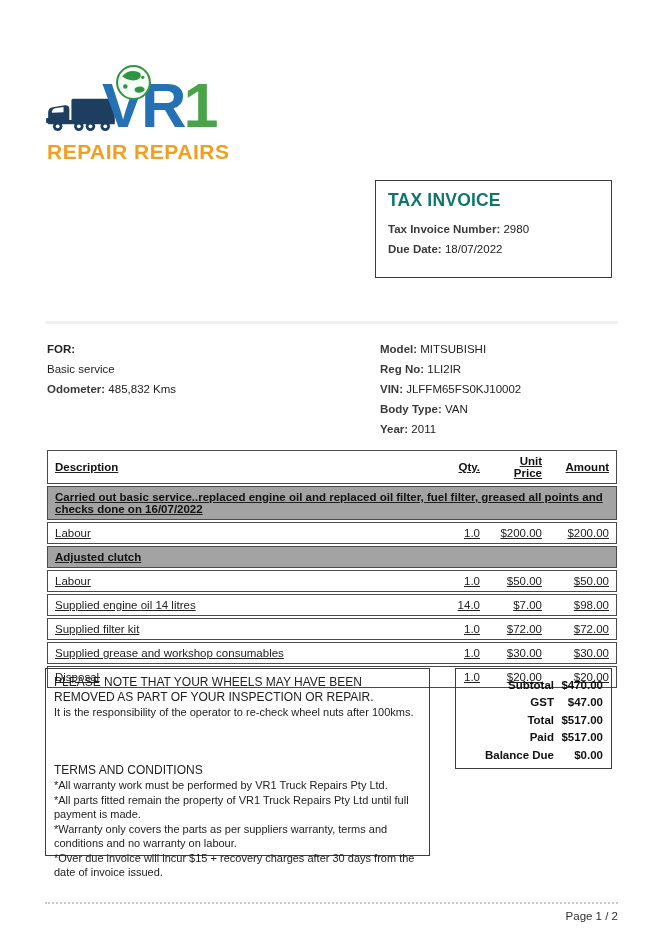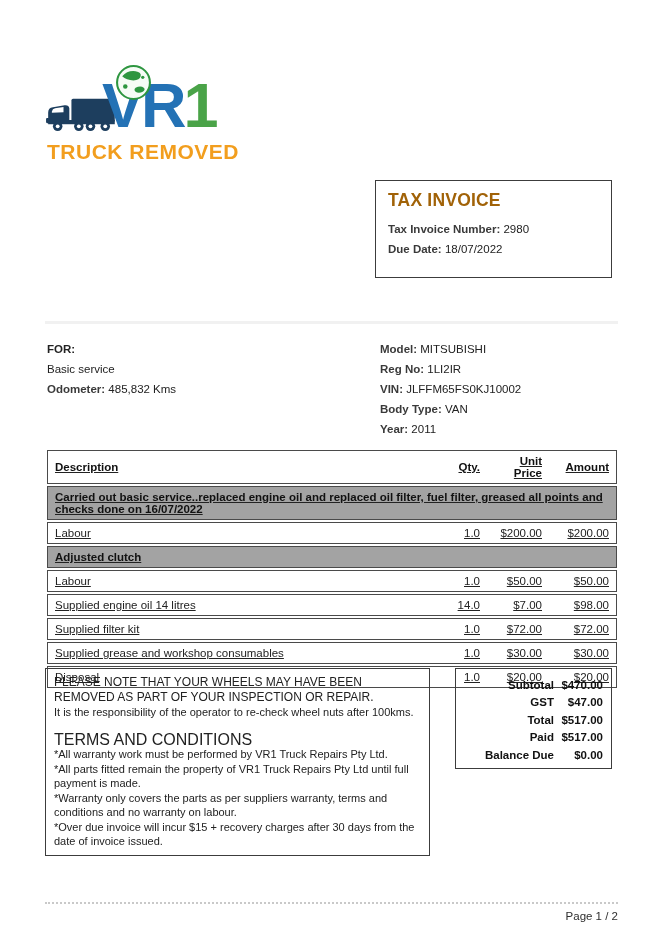--- a/index.html
+++ b/index.html
@@ -14,21 +14,21 @@
   .logo .brand { position:absolute; left:57px; top:14px; font-size:63px; font-weight:800;
                  letter-spacing:-3px; line-height:1; font-family:"Liberation Sans",sans-serif; }
   .logo .brand .vr { color:#2472b5; }
   .logo .brand .one { color:#4aa348; }
   .logo .tagline { position:absolute; left:2px; top:80px; font-size:21px; font-weight:800;
                    color:#f29e1e; letter-spacing:0.5px; white-space:nowrap; }
 
   
   .invoice-box { position:absolute; left:375px; top:180px; width:237px; height:98px;
                  border:1.5px solid #3c3c3c; padding:9px 12px; background:#fff; }
-  .invoice-box .title { font-size:17.5px; font-weight:bold; color:#a16207; margin-bottom:8px; letter-spacing:0.2px; }
+  .invoice-box .title { font-size:17.5px; font-weight:bold; color:#0f766e; margin-bottom:8px; letter-spacing:0.2px; }
   .invoice-box .field { font-size:11.5px; line-height:20px; color:#222; }
   .invoice-box .field .lbl { font-weight:bold; color:#3a3a3a; }
 
   
   .divider { position:absolute; left:45px; top:321px; width:573px; height:3px; background:#f1f1f1; }
 
   
   .customer { position:absolute; left:47px; top:339px; font-size:11.5px; line-height:20px; }
   .customer .for { font-weight:bold; color:#222; }
   .lblb { font-weight:bold; color:#3a3a3a; }
@@ -48,21 +48,21 @@
   .items .col-unit { width:62px; }
   .items .col-amt { width:68px; }
   .items tr.section td { background:#a3a3a3; font-weight:bold; color:#111; padding:4px 7px; }
   .items tr.item td { height:22px; background:#fff; }
 
   
   .notes { position:absolute; left:45px; top:668px; width:385px; height:188px;
            border:1.5px solid #3c3c3c; padding:6px 8px; color:#222; }
   .notes .caps { font-size:12px; line-height:15px; }
   .notes .sub { font-size:11px; line-height:15px; }
-  .notes .terms-title { font-size:16px; margin-top:12px; }
+  .notes .terms-title { font-size:12px; margin-top:43px; }
   .notes .term { font-size:11px; line-height:14.5px; }
 
   
   .totals { position:absolute; left:455px; top:668px; width:157px; height:101px;
             border:1.5px solid #3c3c3c; padding:7px 8px 6px 6px; }
   .totals .trow { display:flex; align-items:center; height:17.5px; font-size:11.5px; font-weight:bold; color:#111; }
   .totals .trow .tl { width:92px; text-align:right; }
   .totals .trow .tv { flex:1; text-align:right; }
 
   
@@ -95,21 +95,21 @@
       </g>
     </svg>
     <span class="brand"><span class="vr">VR</span><span class="one">1</span></span>
     <svg class="globe" viewBox="0 0 36 36">
       <circle cx="18" cy="18" r="16" fill="#f6fcf6" stroke="#2e9640" stroke-width="2"></circle>
       <path d="M7 12 q5-6 13-5 q6 1 5 5 q-1 4-7 4 q-7 0-11-4z" fill="#2e9640"></path>
       <path d="M20 23 q5-2 8 0 q2 2-1 4 q-4 2-7 0 q-2-2 0-4z" fill="#2e9640"></path>
       <circle cx="10" cy="22" r="2.2" fill="#2e9640"></circle>
       <circle cx="27" cy="13" r="1.6" fill="#2e9640"></circle>
     </svg>
-    <div class="tagline">TRUCK REMOVED</div>
+    <div class="tagline">REPAIR REPAIRS</div>
   </div>
 
   <div class="invoice-box">
     <div class="title">TAX INVOICE</div>
     <div class="field">
       <span class="lbl">Tax Invoice Number:</span>
       <span>2980</span>
     </div>
     <div class="field">
       <span class="lbl">Due Date:</span>

